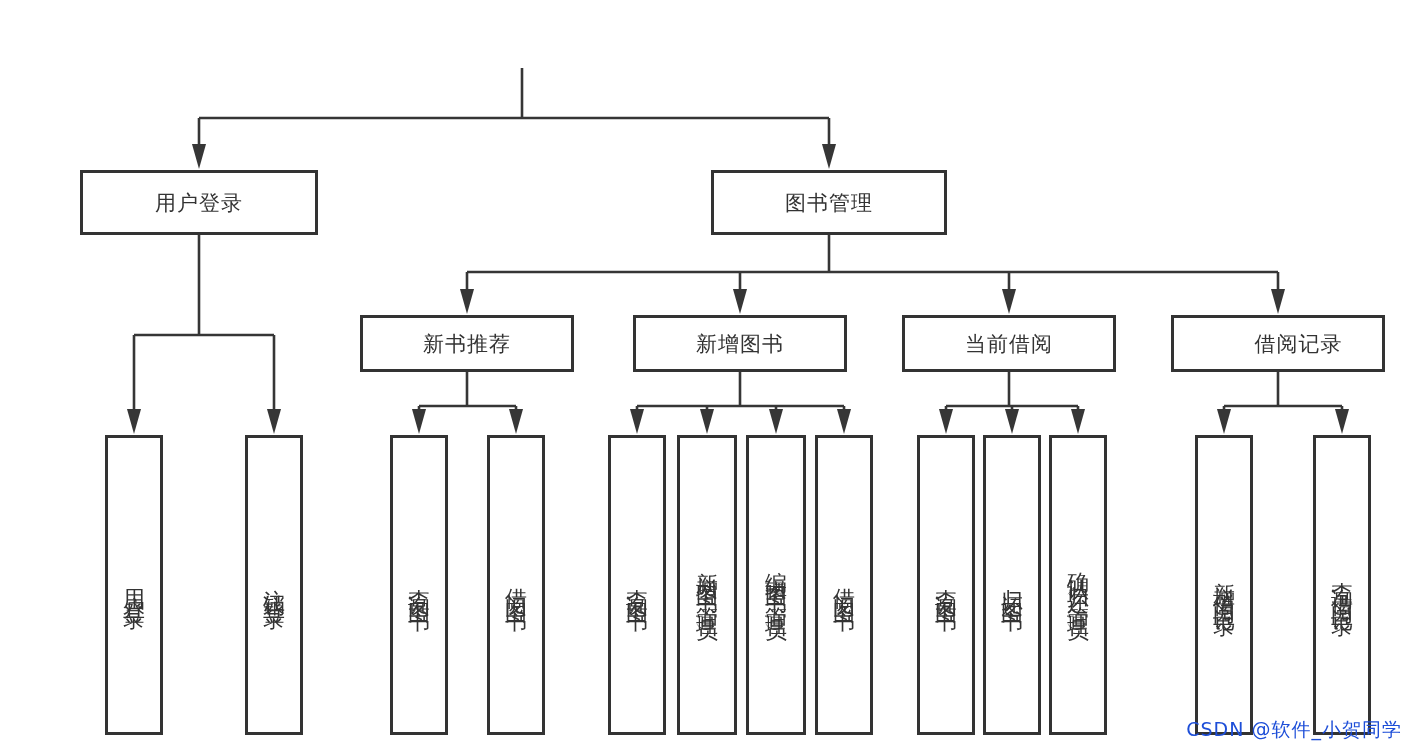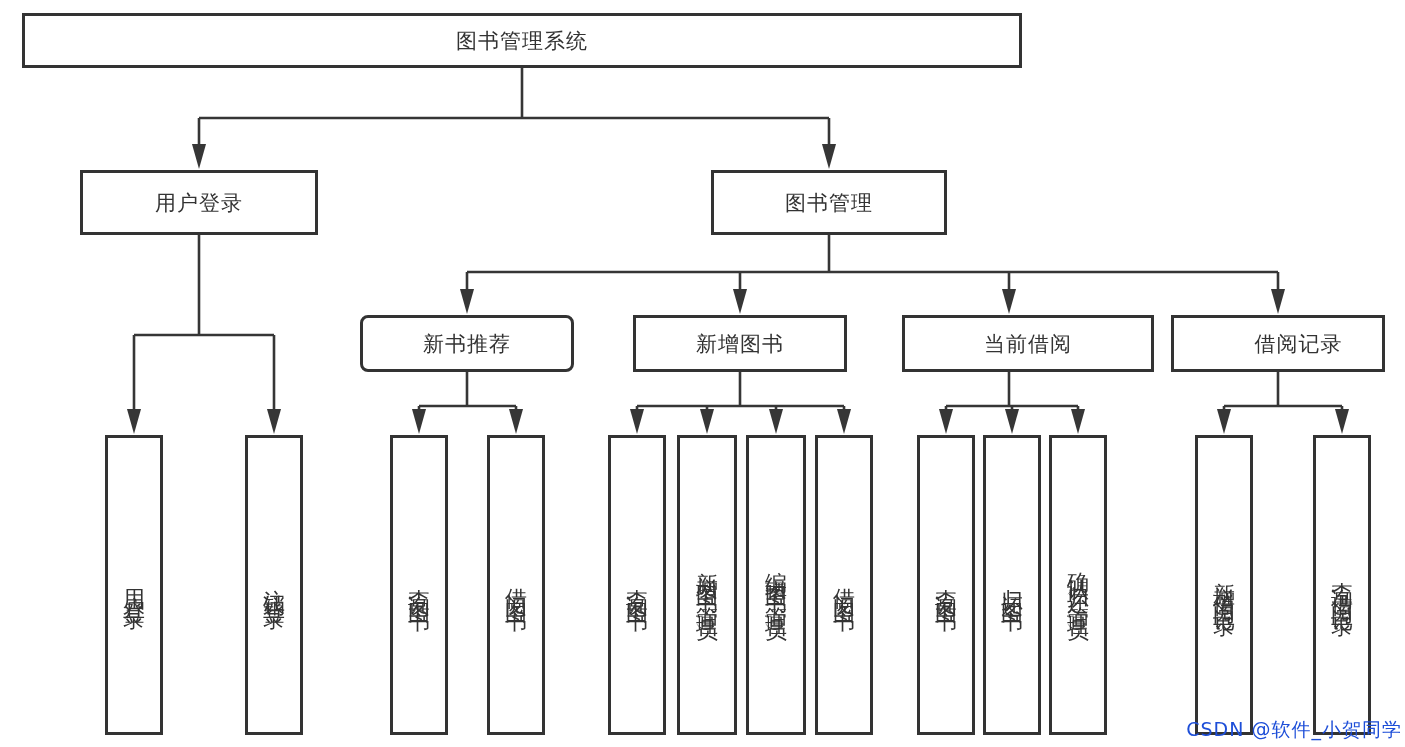--- a/index.html
+++ b/index.html
@@ -112,38 +112,35 @@
       <polygon points="769,409 783,409 776,434"></polygon>
       <polygon points="837,409 851,409 844,434"></polygon>
       <polygon points="939,409 953,409 946,434"></polygon>
       <polygon points="1005,409 1019,409 1012,434"></polygon>
       <polygon points="1071,409 1085,409 1078,434"></polygon>
       <polygon points="1217,409 1231,409 1224,434"></polygon>
       <polygon points="1335,409 1349,409 1342,434"></polygon>
     </g>
   </svg>
 
-  <div class="node hnode" style="left:22px; top:13px; width:1000px; height:55px;">
-    <span>图书管理系统</span>
-  </div>
 
   <div class="node hnode" style="left:80px; top:170px; width:238px; height:65px;">
     <span>用户登录</span>
   </div>
   <div class="node hnode" style="left:711px; top:170px; width:236px; height:65px;font-family:Liberation Mono, monospace;">
     <span>图书管理</span>
   </div>
 
-  <div class="node hnode" style="left:360px; top:315px; width:214px; height:57px;border-radius:8px;">
+  <div class="node hnode" style="left:360px; top:315px; width:214px; height:57px;">
     <span>新书推荐</span>
   </div>
   <div class="node hnode" style="left:633px; top:315px; width:214px; height:57px;">
     <span>新增图书</span>
   </div>
-  <div class="node hnode" style="left:902px; top:315px; width:252px; height:57px;">
+  <div class="node hnode" style="left:902px; top:315px; width:214px; height:57px;">
     <span>当前借阅</span>
   </div>
   <div class="node hnode" style="left:1171px; top:315px; width:214px; height:57px;padding-left:41px;">
     <span>借阅记录</span>
   </div>
 
   <div class="node vnode" style="left:105px; top:435px; width:58px; height:300px;">
     <span class="vtext">用户登录</span>
   </div>
   <div class="node vnode" style="left:245px; top:435px; width:58px; height:300px;">

